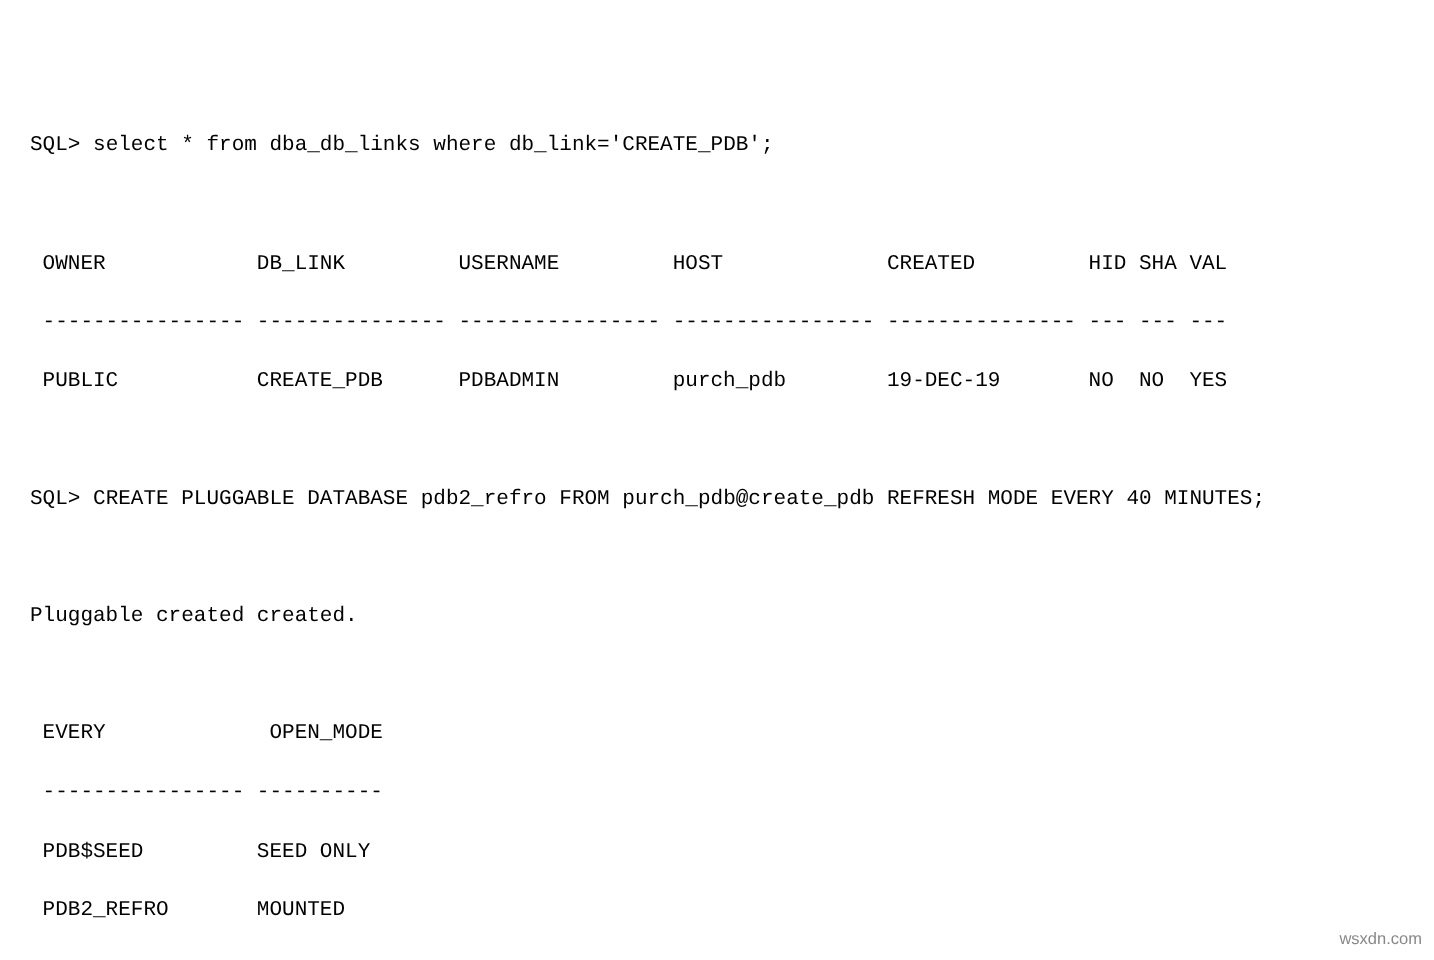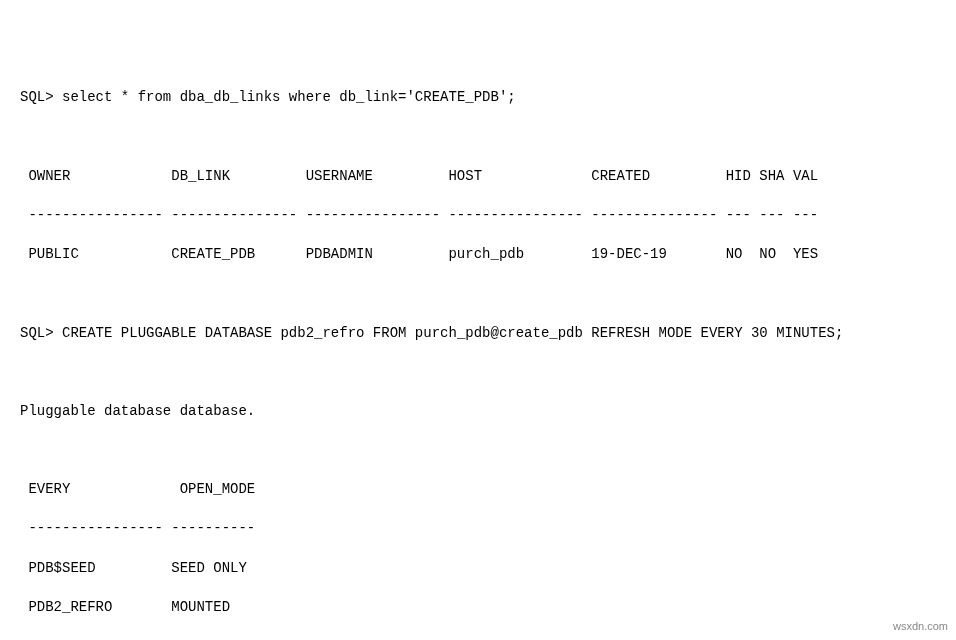--- a/index.html
+++ b/index.html
@@ -29,23 +29,23 @@
 <body>
 
 
 
 <span class="line"><span>SQL&gt; </span><span>select * from dba_db_links where db_link='CREATE_PDB';</span></span>
 <span class="line"> </span>
 <span class="line"> OWNER            DB_LINK         USERNAME         HOST             CREATED         HID SHA VAL</span>
 <span class="line"> ---------------- --------------- ---------------- ---------------- --------------- --- --- ---</span>
 <span class="line"> PUBLIC           CREATE_PDB      PDBADMIN         purch_pdb        19-DEC-19       NO  NO  YES</span>
 <span class="line"> </span>
-<span class="line"><span>SQL&gt; </span><span>CREATE PLUGGABLE DATABASE pdb2_refro FROM purch_pdb@create_pdb REFRESH MODE EVERY 30 MINUTES;</span></span>
+<span class="line"><span>SQL&gt; </span><span>CREATE PLUGGABLE DATABASE pdb2_refro FROM purch_pdb@create_pdb REFRESH MODE EVERY 40 MINUTES;</span></span>
 <span class="line"> </span>
-<span class="line">Pluggable database database.</span>
+<span class="line">Pluggable created created.</span>
 <span class="line"> </span>
 <span class="line"> EVERY             OPEN_MODE</span>
 <span class="line"> ---------------- ----------</span>
 <span class="line"> PDB$SEED         SEED ONLY</span>
 <span class="line"> PDB2_REFRO       MOUNTED</span>
 <span class="line"> </span>
 
 
 
 

